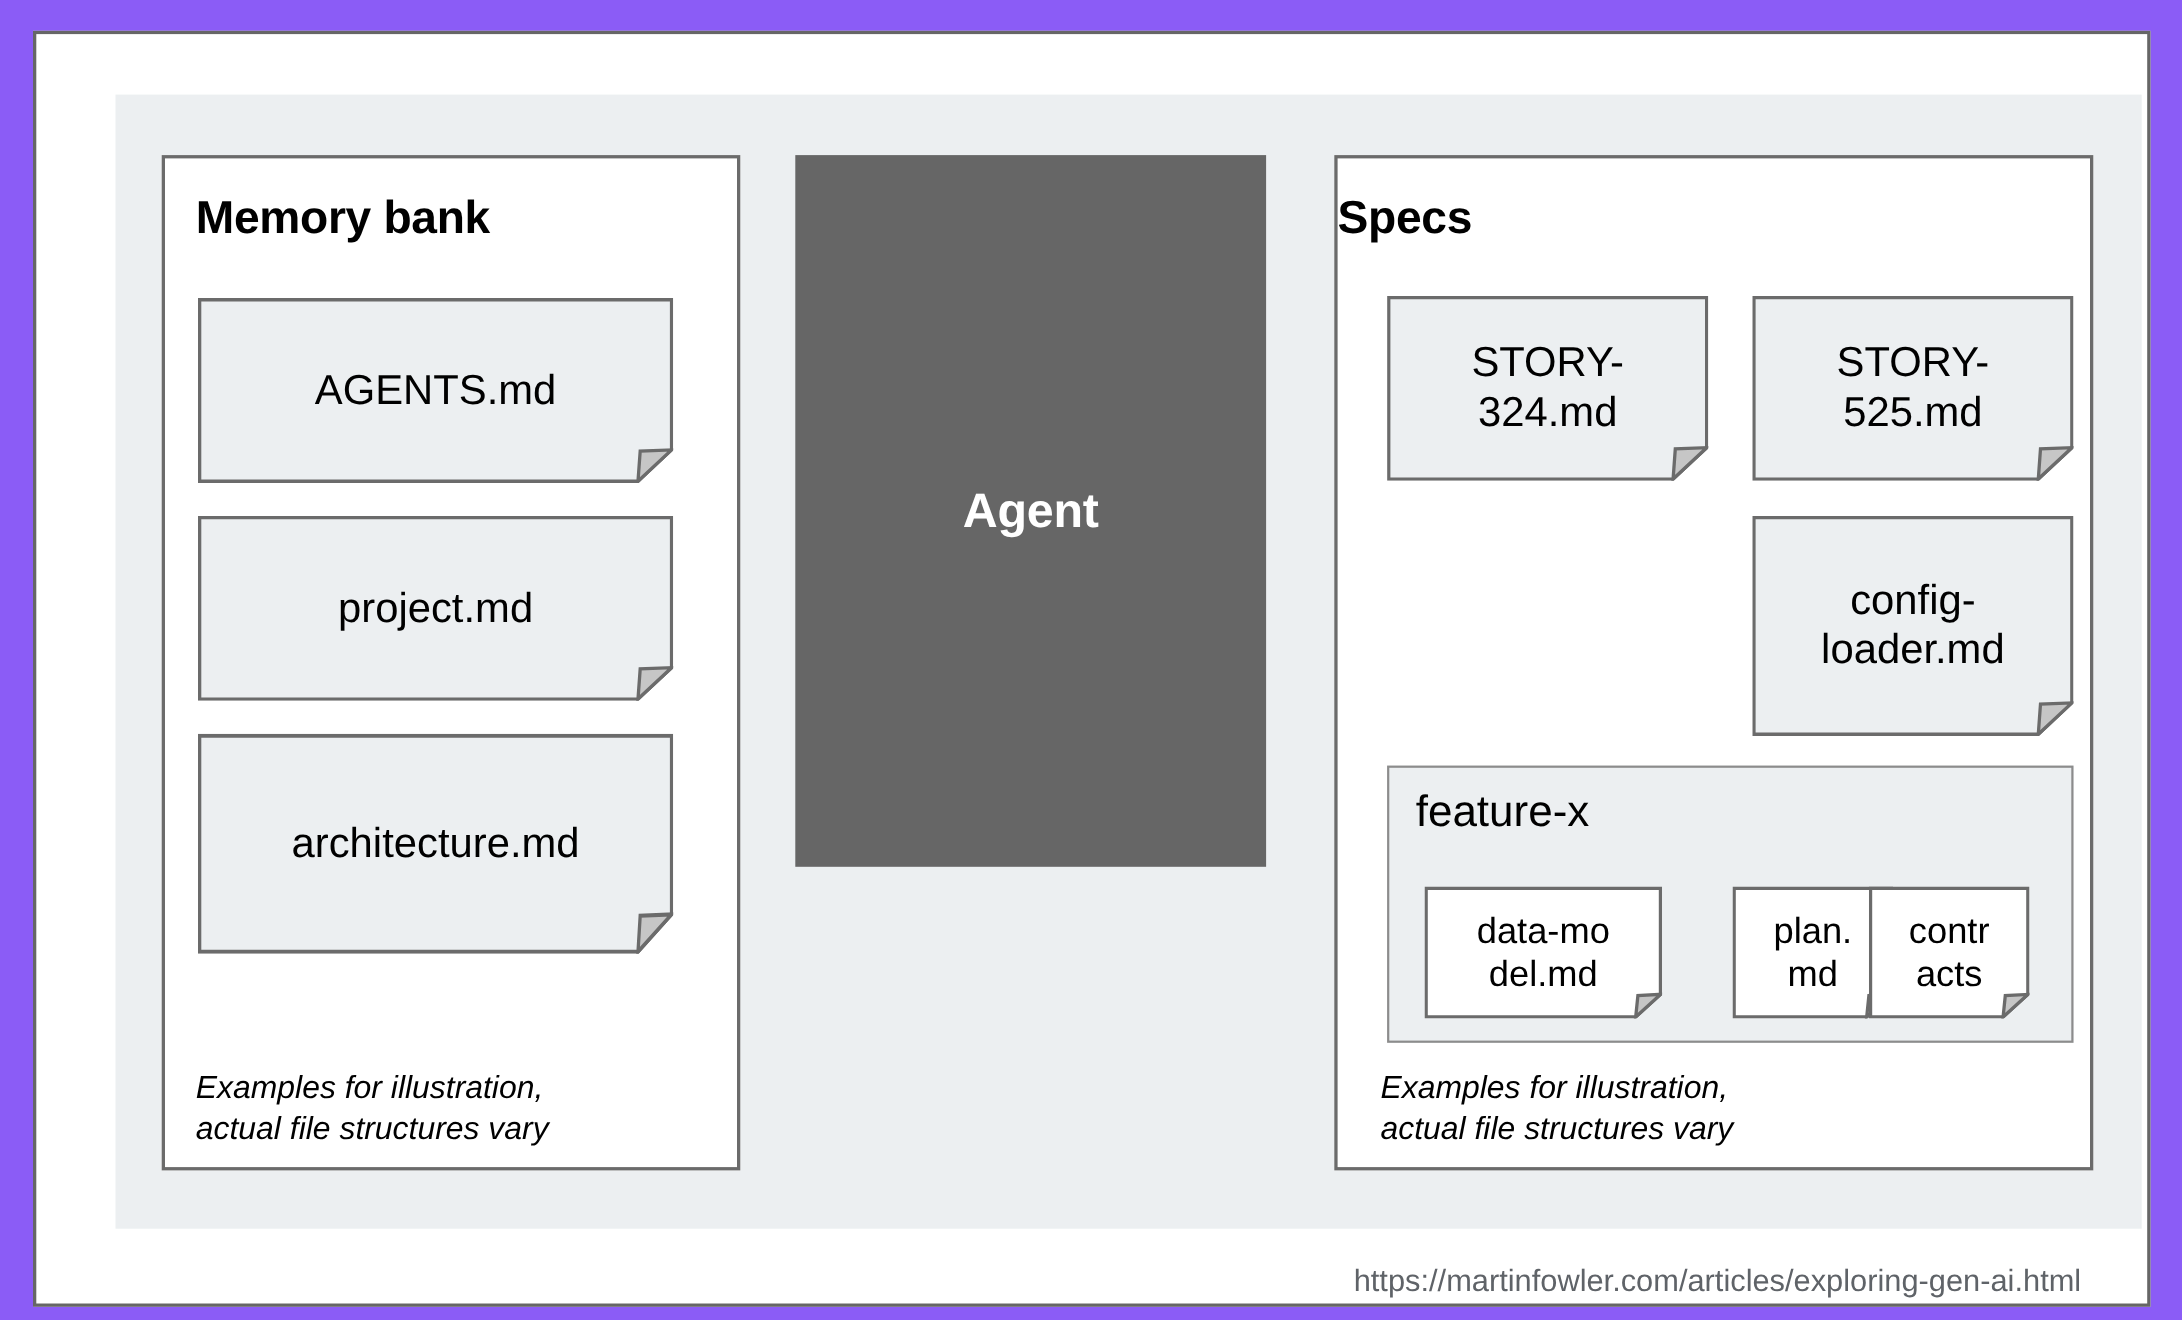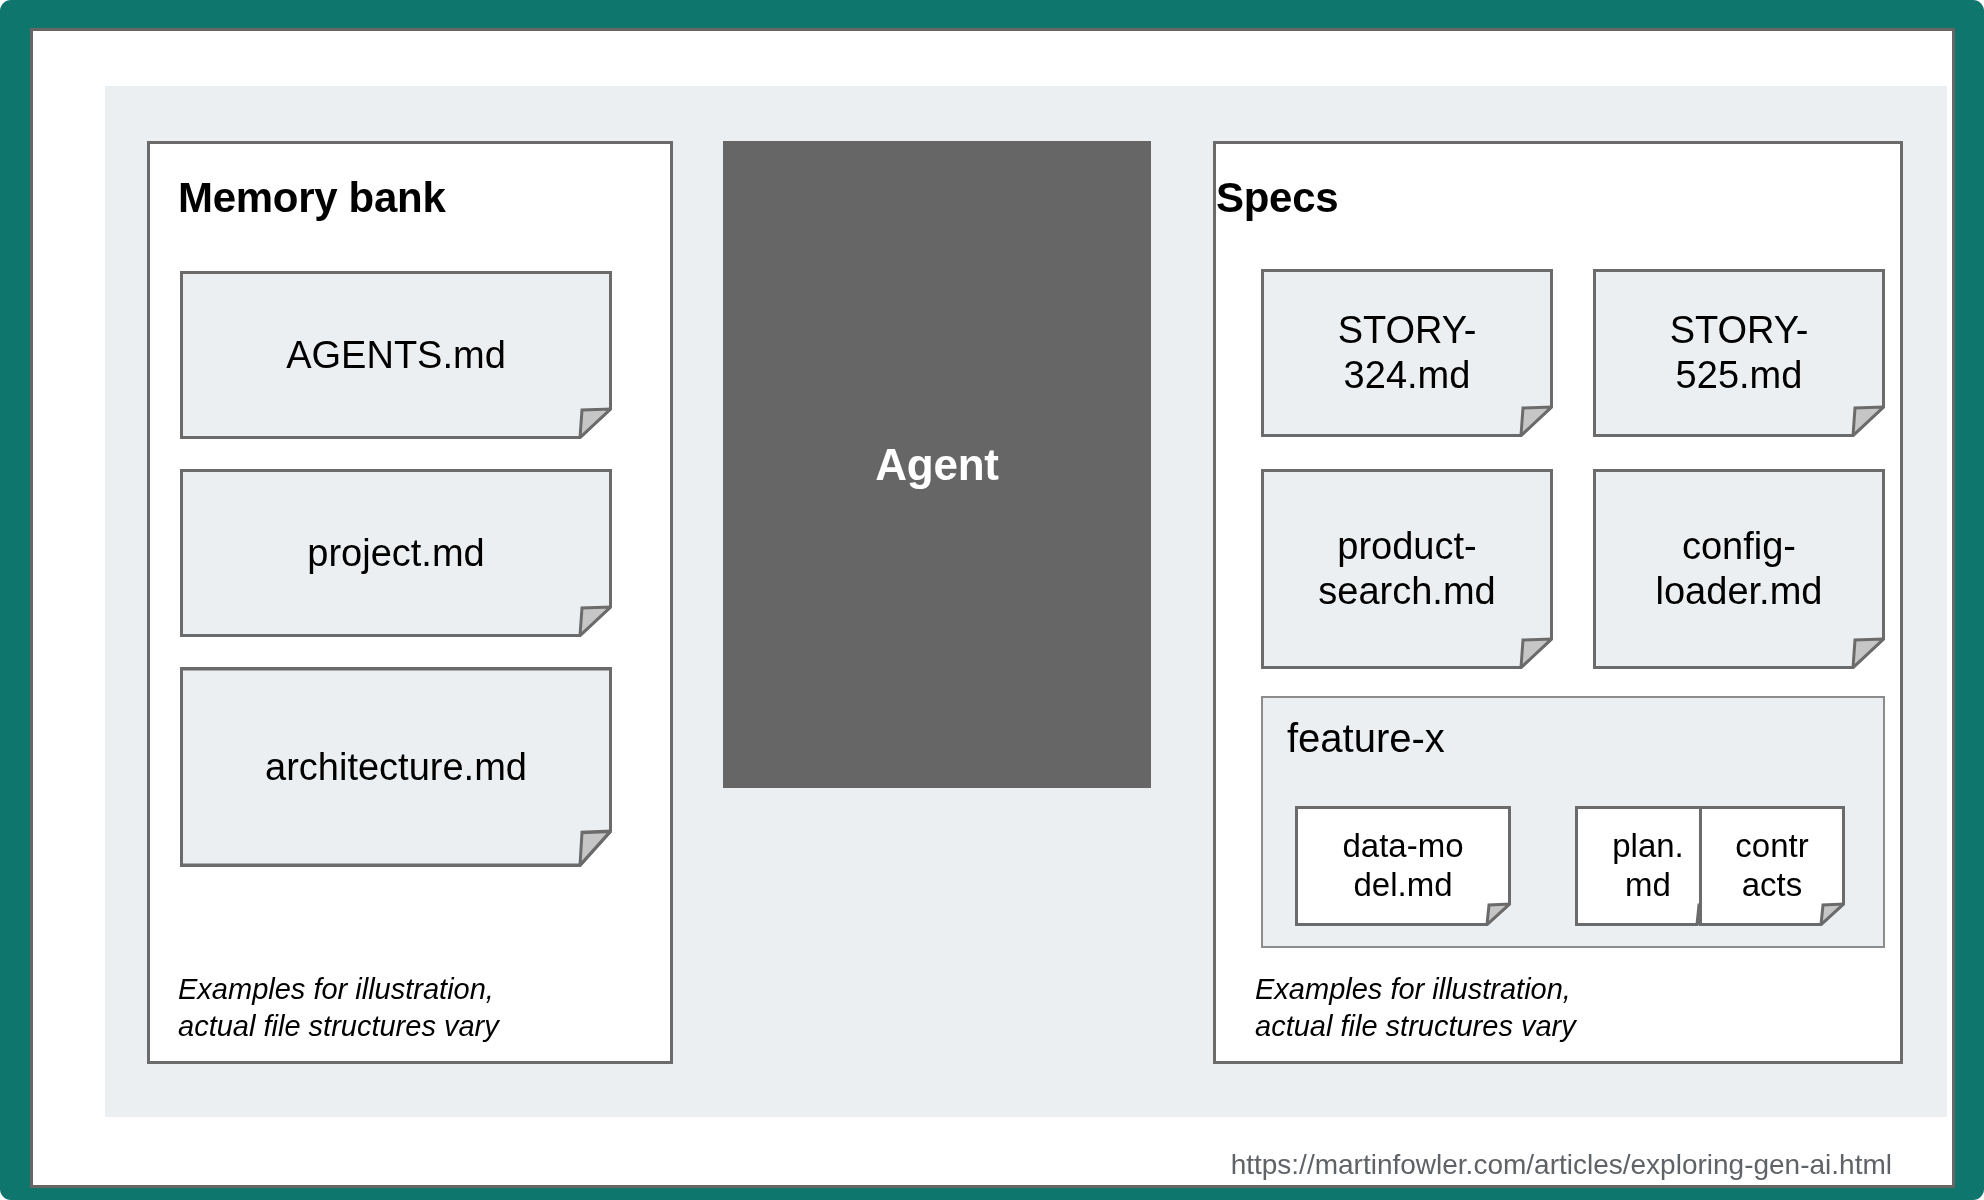--- a/index.html
+++ b/index.html
@@ -8,23 +8,22 @@
     width: 1984px;
     height: 1200px;
     background: #ffffff;
     font-family: "Liberation Sans", sans-serif;
   }
 
   #canvas {
     position: relative;
     width: 1984px;
     height: 1200px;
-    background: #0f766e;
+    background: #8b5cf6;
     overflow: hidden;
-    border-radius: 11px;
   }
 
   
   .outer-frame {
     position: absolute;
     left: 30px;
     top: 28px;
     width: 1925px;
     height: 1160px;
     background: #ffffff;
@@ -222,28 +221,20 @@
 
     <div class="doc doc-story525">
       <svg class="doc-svg" viewBox="0 0 292 168" preserveAspectRatio="none">
         <path d="M1.5,1.5 L290.5,1.5 L290.5,138 L260,166.5 L1.5,166.5 Z" fill="#eceff1" stroke="#6b6b6b" stroke-width="3"></path>
         <path d="M290.5,138 L260,166.5 L262,139 Z" fill="#c6c6c6" stroke="#6b6b6b" stroke-width="3"></path>
       </svg>
       <div class="doc-label">STORY-
 525.md</div>
     </div>
 
-    <div class="doc doc-prodsrch">
-      <svg class="doc-svg" viewBox="0 0 292 200" preserveAspectRatio="none">
-        <path d="M1.5,1.5 L290.5,1.5 L290.5,170 L260,198.5 L1.5,198.5 Z" fill="#eceff1" stroke="#6b6b6b" stroke-width="3"></path>
-        <path d="M290.5,170 L260,198.5 L262,171 Z" fill="#c6c6c6" stroke="#6b6b6b" stroke-width="3"></path>
-      </svg>
-      <div class="doc-label">product-
-search.md</div>
-    </div>
 
     <div class="doc doc-configldr">
       <svg class="doc-svg" viewBox="0 0 292 200" preserveAspectRatio="none">
         <path d="M1.5,1.5 L290.5,1.5 L290.5,170 L260,198.5 L1.5,198.5 Z" fill="#eceff1" stroke="#6b6b6b" stroke-width="3"></path>
         <path d="M290.5,170 L260,198.5 L262,171 Z" fill="#c6c6c6" stroke="#6b6b6b" stroke-width="3"></path>
       </svg>
       <div class="doc-label">config-
 loader.md</div>
     </div>
 

